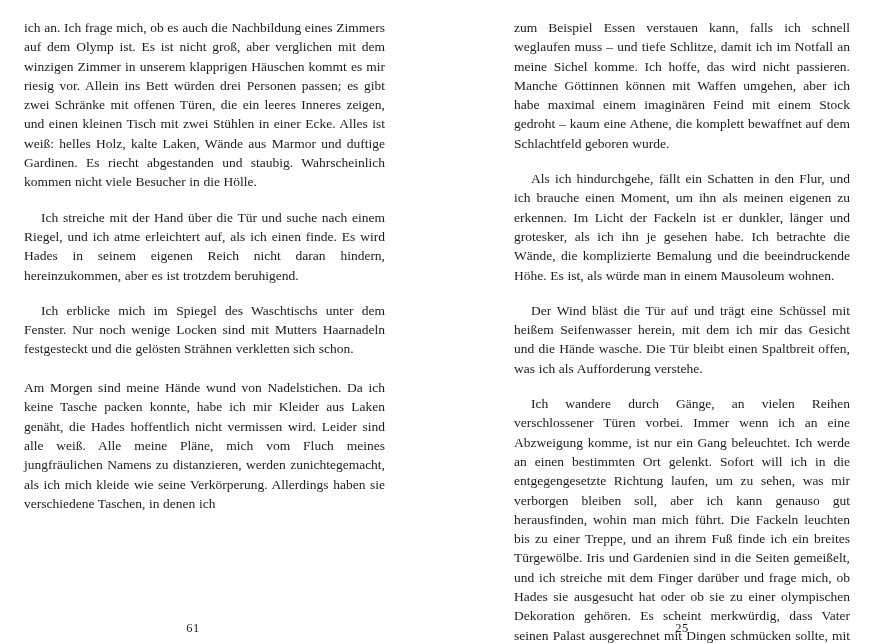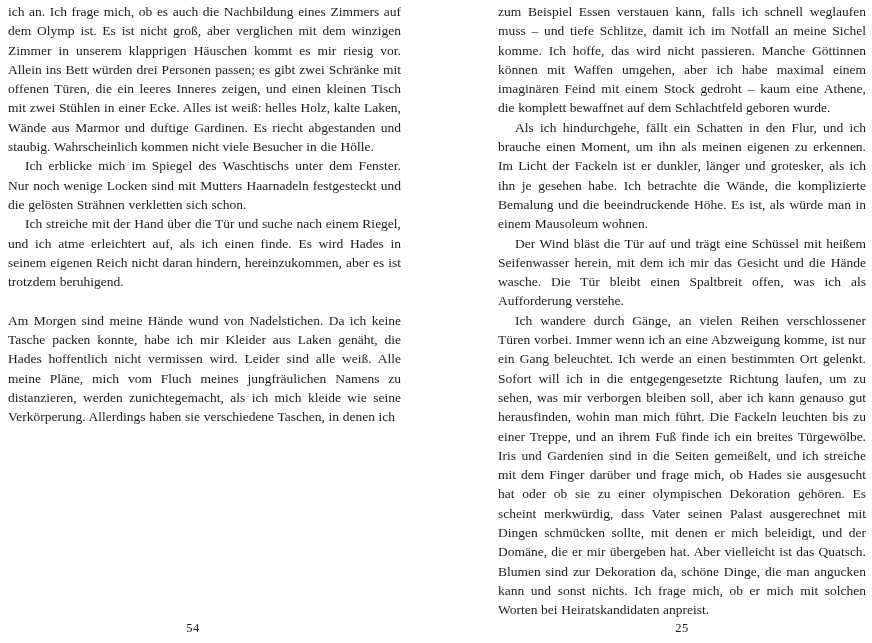--- a/index.html
+++ b/index.html
@@ -27,21 +27,21 @@
     text-align: justify;
     font-size: 13.5px;
     line-height: 19.3px;
     hyphens: auto;
     -webkit-hyphens: auto;
     word-spacing: 0.02em;
   }
   .page-text.left  { left: 8px;   width: 393px; }
   .page-text.right { left: 498px; width: 368px; font-family: Liberation Serif, serif; }
   p.para {
-    margin: 0;
+    margin: 16px;
     padding: 0;
     text-indent: 17px;
   }
   p.para.no-indent { text-indent: 0; }
   p.para.scene-break { margin-top: 19.3px; }
   .page-number {
     position: absolute;
     bottom: 7px;
     font-size: 12.5px;
     letter-spacing: 0.4px;
@@ -51,25 +51,25 @@
   .page-number.left  { left: 8px;   width: 370px; }
   .page-number.right { left: 498px; width: 368px; }
 </style>
 </head>
 <body>
 
 <div class="spread">
 
   <div class="page-text left" lang="de">
     <p class="para no-indent">ich an. Ich frage mich, ob es auch die Nachbildung eines Zimmers auf dem Olymp ist. Es ist nicht groß, aber verglichen mit dem winzigen Zimmer in unserem klapprigen Häuschen kommt es mir riesig vor. Allein ins Bett würden drei Personen passen; es gibt zwei Schränke mit offenen Türen, die ein leeres Inneres zeigen, und einen kleinen Tisch mit zwei Stühlen in einer Ecke. Alles ist weiß: helles Holz, kalte Laken, Wände aus Marmor und duftige Gardinen. Es riecht abgestanden und staubig. Wahrscheinlich kommen nicht viele Besucher in die Hölle.</p>
+    <p class="para">Ich streiche mit der Hand über die Tür und suche nach einem Riegel, und ich atme erleichtert auf, als ich einen finde. Es wird Hades in seinem eigenen Reich nicht daran hindern, hereinzukommen, aber es ist trotzdem beruhigend.</p>
     <p class="para">Ich erblicke mich im Spiegel des Waschtischs unter dem Fenster. Nur noch wenige Locken sind mit Mutters Haarnadeln festgesteckt und die gelösten Strähnen verkletten sich schon.</p>
-    <p class="para">Ich streiche mit der Hand über die Tür und suche nach einem Riegel, und ich atme erleichtert auf, als ich einen finde. Es wird Hades in seinem eigenen Reich nicht daran hindern, hereinzukommen, aber es ist trotzdem beruhigend.</p>
     <p class="para no-indent scene-break">Am Morgen sind meine Hände wund von Nadelstichen. Da ich keine Tasche packen konnte, habe ich mir Kleider aus Laken genäht, die Hades hoffentlich nicht vermissen wird. Leider sind alle weiß. Alle meine Pläne, mich vom Fluch meines jungfräulichen Namens zu distanzieren, werden zunichtegemacht, als ich mich kleide wie seine Verkörperung. Allerdings haben sie verschiedene Taschen, in denen ich</p>
   </div>
-  <div class="page-number left">54</div>
+  <div class="page-number left">61</div>
 
   <div class="page-text right" lang="de">
     <p class="para no-indent">zum Beispiel Essen verstauen kann, falls ich schnell weglaufen muss – und tiefe Schlitze, damit ich im Notfall an meine Sichel komme. Ich hoffe, das wird nicht passieren. Manche Göttinnen können mit Waffen umgehen, aber ich habe maximal einem imaginären Feind mit einem Stock gedroht – kaum eine Athene, die komplett bewaffnet auf dem Schlachtfeld geboren wurde.</p>
     <p class="para">Als ich hindurchgehe, fällt ein Schatten in den Flur, und ich brauche einen Moment, um ihn als meinen eigenen zu erkennen. Im Licht der Fackeln ist er dunkler, länger und grotesker, als ich ihn je gesehen habe. Ich betrachte die Wände, die komplizierte Bemalung und die beeindruckende Höhe. Es ist, als würde man in einem Mausoleum wohnen.</p>
     <p class="para">Der Wind bläst die Tür auf und trägt eine Schüssel mit heißem Seifenwasser herein, mit dem ich mir das Gesicht und die Hände wasche. Die Tür bleibt einen Spaltbreit offen, was ich als Aufforderung verstehe.</p>
     <p class="para">Ich wandere durch Gänge, an vielen Reihen verschlossener Türen vorbei. Immer wenn ich an eine Abzweigung komme, ist nur ein Gang beleuchtet. Ich werde an einen bestimmten Ort gelenkt. Sofort will ich in die entgegengesetzte Richtung laufen, um zu sehen, was mir verborgen bleiben soll, aber ich kann genauso gut herausfinden, wohin man mich führt. Die Fackeln leuchten bis zu einer Treppe, und an ihrem Fuß finde ich ein breites Türgewölbe. Iris und Gardenien sind in die Seiten gemeißelt, und ich streiche mit dem Finger darüber und frage mich, ob Hades sie ausgesucht hat oder ob sie zu einer olympischen Dekoration gehören. Es scheint merkwürdig, dass Vater seinen Palast ausgerechnet mit Dingen schmücken sollte, mit denen er mich beleidigt, und der Domäne, die er mir übergeben hat. Aber vielleicht ist das Quatsch. Blumen sind zur Dekoration da, schöne Dinge, die man angucken kann und sonst nichts. Ich frage mich, ob er mich mit solchen Worten bei Heiratskandidaten anpreist.</p>
   </div>
   <div class="page-number right">25</div>
 
 </div>

